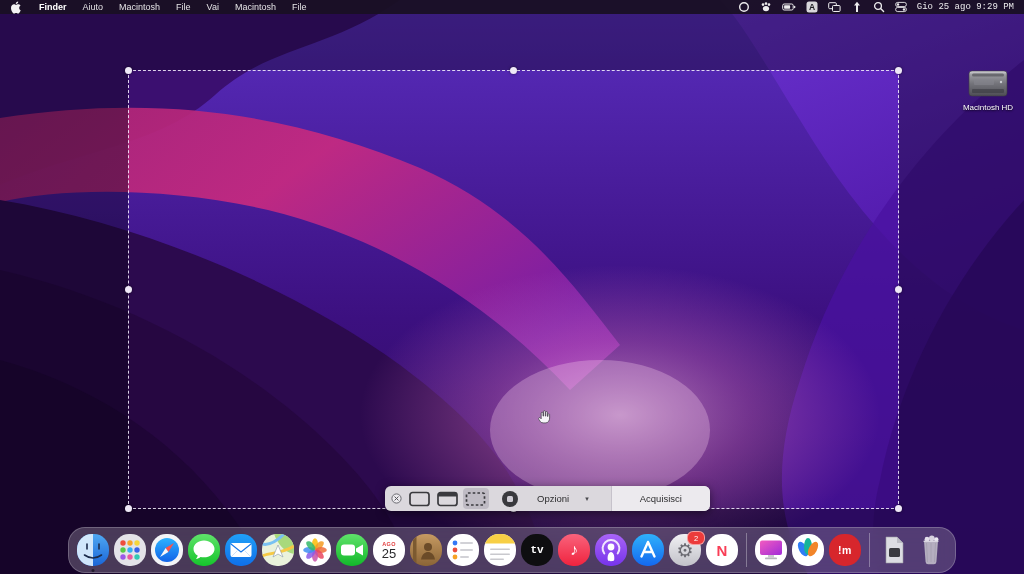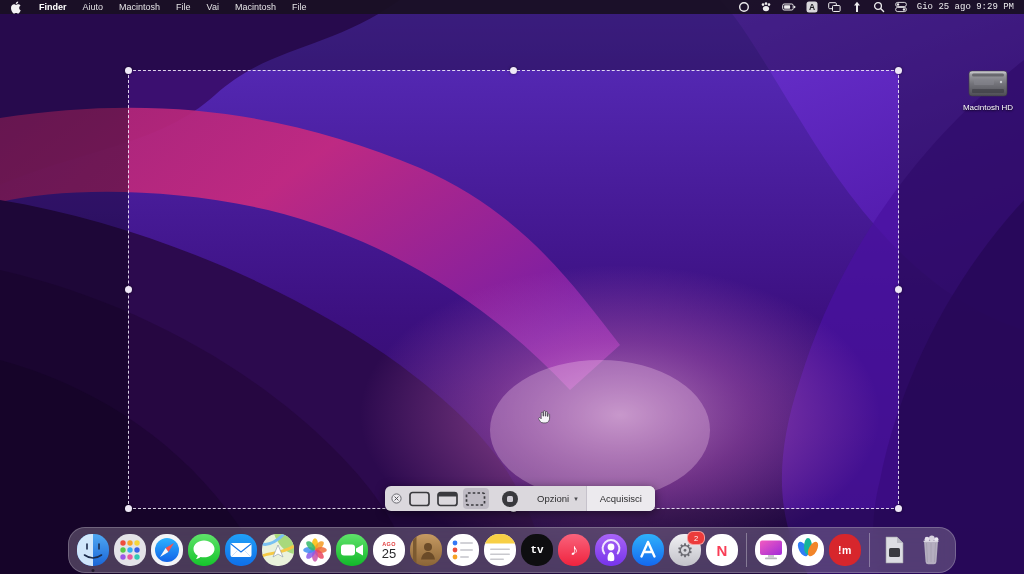--- a/index.html
+++ b/index.html
@@ -29,24 +29,24 @@
     box-shadow:0 0 3px rgba(0,0,0,.55);z-index:4;}
 
   
   .toolbar{position:absolute;left:385px;top:486px;height:25px;background:#dbd8dd;border-radius:6px;
     box-shadow:0 2px 10px rgba(0,0,0,.5);display:flex;align-items:center;padding:0 0 0 6px;z-index:5;
     font-size:9.5px;color:#2c2c2e;}
   .tb-close{display:flex;align-items:center;margin-right:5px;}
   .mode-btn{width:26px;height:21px;display:flex;align-items:center;justify-content:center;border-radius:4px;}
   .mode-btn.selected{background:#bfbbc4;}
   .record-btn{display:flex;align-items:center;margin:0 10px 0 12px;}
-  .tb-options{display:flex;align-items:center;gap:5px;padding:0 8px;height:25px;}
+  .tb-options{display:flex;align-items:center;gap:16px;padding:0 8px;height:25px;}
   .tb-chevron{font-size:7px;color:#4a4a4e;}
-  .tb-capture{height:25px;display:flex;align-items:center;padding:0 13px;background:#eceaee;
-    border-radius:0 6px 6px 0;border-left:1px solid #c6c2cb;}
+  .tb-capture{height:25px;display:flex;align-items:center;padding:0 28px;background:#eceaee;
+    border-radius:0 6px 6px 0;border-left:1px solid #c6c2cb;margin-left:14px;}
 
   
   .dock{position:absolute;left:50%;transform:translateX(-50%);bottom:1px;height:44px;
     background:rgba(150,140,160,.40);border:1px solid rgba(255,255,255,.22);border-radius:17px;
     display:flex;align-items:center;gap:5px;padding:0 8px;z-index:10;backdrop-filter:blur(8px);}
   .dock-item{position:relative;width:32px;height:32px;flex:0 0 auto;}
   .dock-icon{width:32px;height:32px;border-radius:15px;overflow:hidden;position:relative;
     display:flex;align-items:center;justify-content:center;}
   .dock-icon svg{width:100%;height:100%;display:block;}
   .dock-icon.bare{border-radius:0;overflow:visible;}

